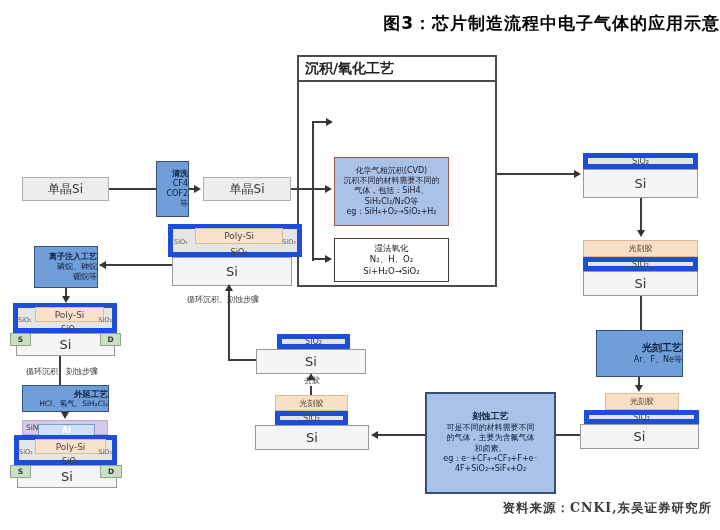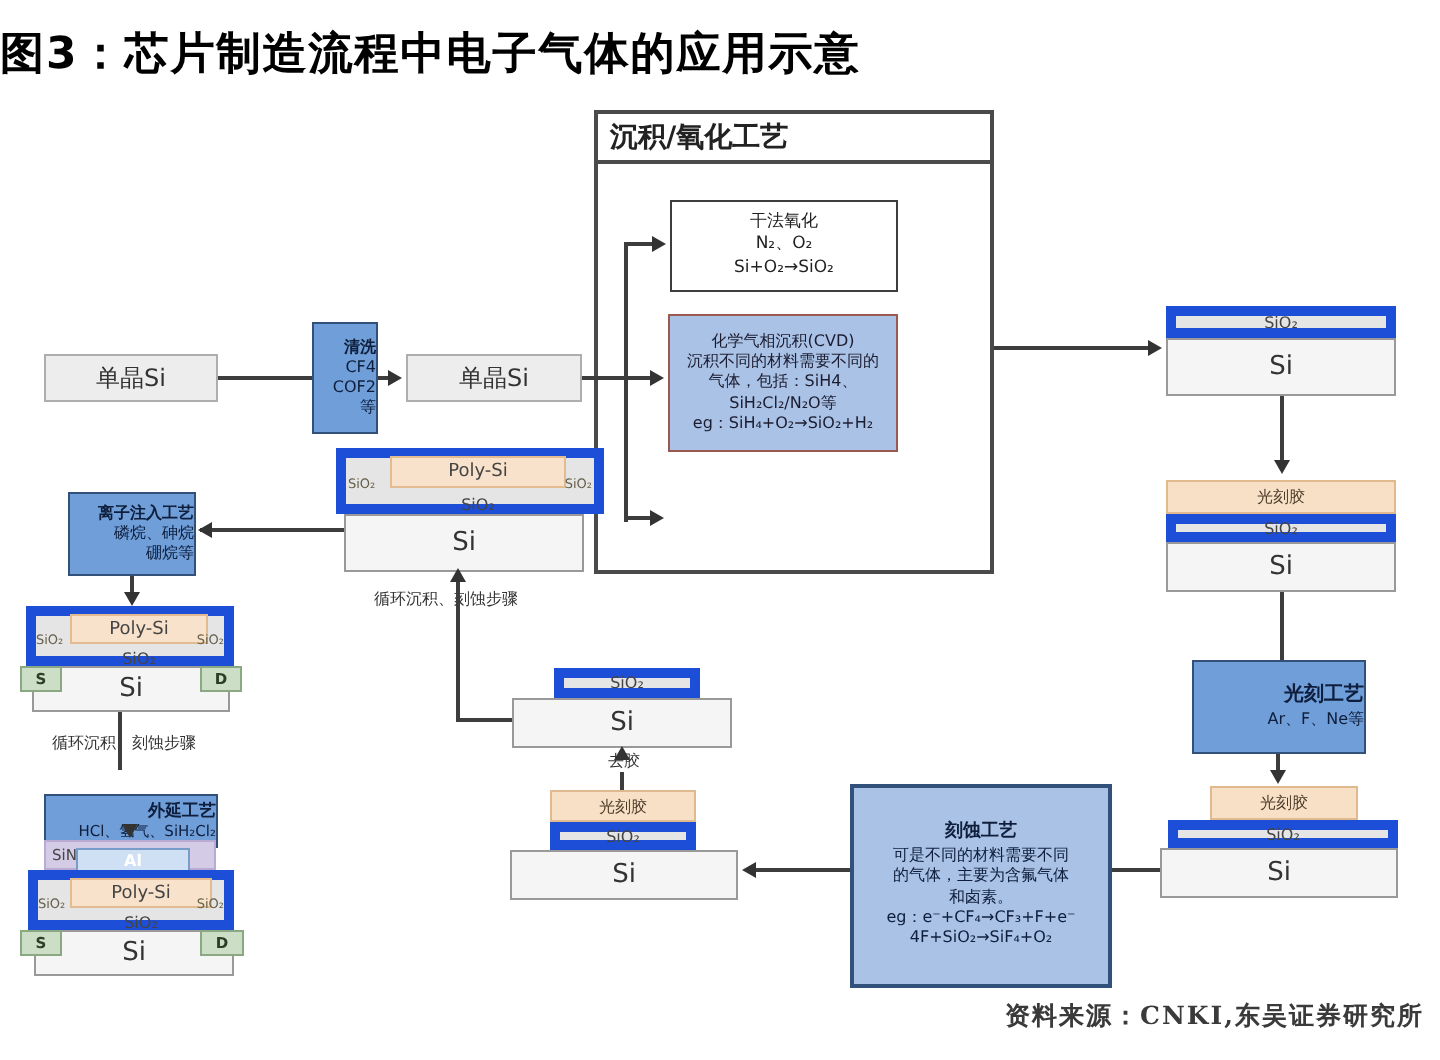--- a/index.html
+++ b/index.html
@@ -1,20 +1,20 @@
 <!DOCTYPE html>
 <html><head>
 <meta charset="utf-8">
 <style>
   html,body{margin:0;padding:0;background:#fff;}
   #canvas{position:relative;width:720px;height:530px;background:#fff;overflow:hidden;
           font-family:"DejaVu Sans","Liberation Sans",sans-serif;color:#222;}
   .abs{position:absolute;box-sizing:border-box;}
   .ctr{display:flex;flex-direction:column;align-items:center;justify-content:center;text-align:center;}
-  .title{width:100%;top:12px;text-align:left;font-size:22px;font-weight:bold;color:#000;letter-spacing:1px;}
+  .title{width:100%;top:12px;text-align:right;font-size:17px;font-weight:bold;color:#000;letter-spacing:1px;}
   .source{right:8px;top:500px;font-family:"DejaVu Serif","Liberation Serif",serif;
           font-weight:bold;font-size:12.5px;color:#3a3a3a;letter-spacing:1px;}
   
   .bigbox{border:2px solid #4a4a4a;background:#fff;}
   .bigbox-hdr{border-bottom:2px solid #4a4a4a;font-size:14px;font-weight:bold;color:#222;
               padding:3px 6px 2px 6px;text-align:left;}
   
   .wbox{background:#fff;border:1.5px solid #3d3d3d;font-size:8.5px;line-height:1.3;}
   .blue{background:#6f9ed8;border:1.5px solid #31517a;color:#0e1e3c;font-size:8px;line-height:1.25;align-items:flex-end;}
   .cvd{background:#a9c2e6;border:1.5px solid #9a5a50;color:#1c1c30;font-size:8px;line-height:1.3;}
@@ -44,31 +44,31 @@
 <body>
 
 <div id="canvas">
 
   <div class="abs title">图3：芯片制造流程中电子气体的应用示意</div>
   <div class="abs source">资料来源：CNKI,东吴证券研究所</div>
 
   <div class="abs bigbox" style="left:297px;top:55px;width:200px;height:232px;">
     <div class="bigbox-hdr">沉积/氧化工艺</div>
   </div>
-  <div class="abs wbox ctr" style="left:335px;top:100px;width:114px;height:46px;">
-    <span>干法氧化</span>
-    <span>N₂、O₂</span>
-    <span>Si+O₂→SiO₂</span>
-  </div>
   <div class="abs cvd ctr" style="left:334px;top:157px;width:115px;height:69px;">
     <span>化学气相沉积(CVD)</span>
     <span>沉积不同的材料需要不同的</span>
     <span>气体，包括：SiH4、</span>
     <span>SiH₂Cl₂/N₂O等</span>
     <span>eg：SiH₄+O₂→SiO₂+H₂</span>
+  </div>
+  <div class="abs wbox ctr" style="left:334px;top:238px;width:115px;height:44px;">
+    <span>湿法氧化</span>
+    <span>N₂、H、O₂</span>
+    <span>Si+H₂O→SiO₂</span>
   </div>
 
   <div class="abs grayb ctr" style="left:22px;top:177px;width:87px;height:24px;">
     <span>单晶Si</span>
   </div>
   <div class="abs blue ctr" style="left:156px;top:161px;width:33px;height:56px;">
     <span class="b">清洗</span>
     <span>CF4</span>
     <span>COF2</span>
     <span>等</span>
@@ -168,21 +168,21 @@
   <div class="abs si ctr" style="left:16px;top:333px;width:99px;height:23px;">
       <span>Si</span>
     </div>
   <div class="abs sd ctr" style="left:10px;top:333px;width:21px;height:13px;">
       <span>S</span>
     </div>
   <div class="abs sd ctr" style="left:100px;top:333px;width:21px;height:13px;">
       <span>D</span>
     </div>
 
-  <div class="abs blue ctr" style="left:22px;top:385px;width:87px;height:27px;margin-top:12px;">
+  <div class="abs blue ctr" style="left:22px;top:385px;width:87px;height:27px;">
     <span class="b" style="font-size:8.5px;">外延工艺</span>
     <span style="font-size:7.5px;">HCl、氢气、SiH₂Cl₂</span>
   </div>
 
   <div class="abs sin" style="left:22px;top:420px;width:86px;height:15px;">
       <span>SiN</span>
     </div>
   <div class="abs al ctr" style="left:38px;top:424px;width:57px;height:13px;">
       <span>Al</span>
     </div>

